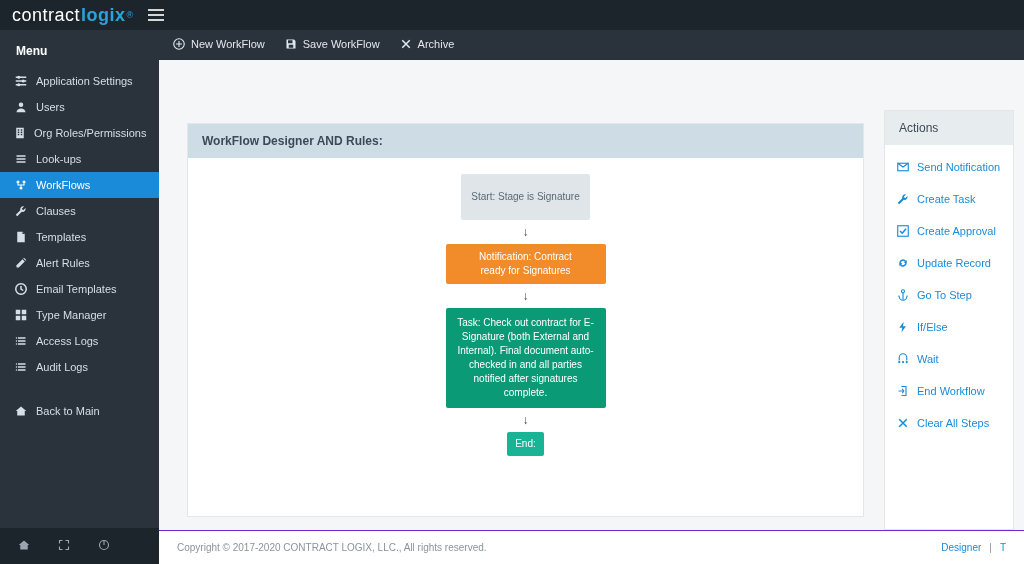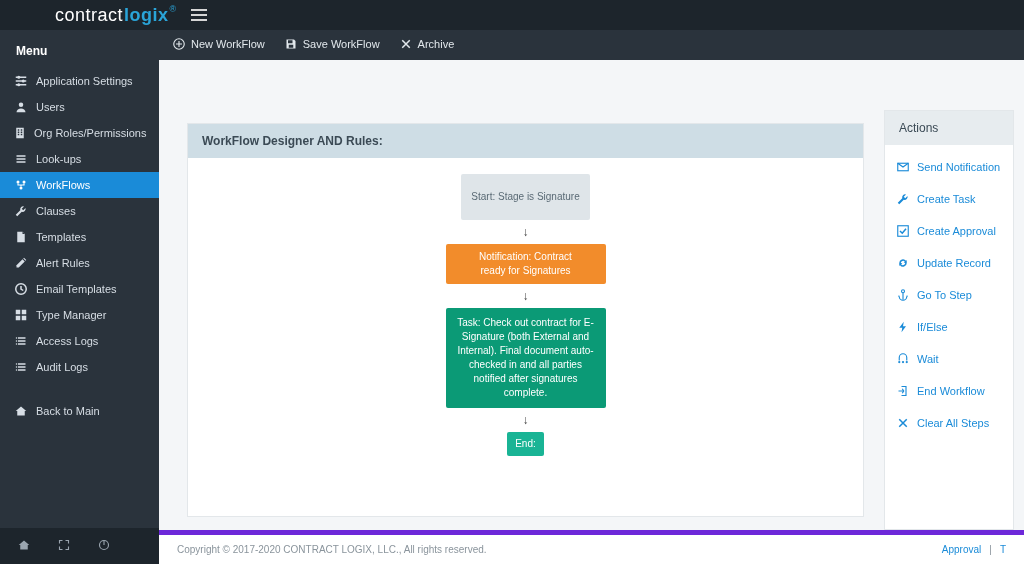--- a/index.html
+++ b/index.html
@@ -1,21 +1,21 @@
 <!DOCTYPE html>
 <html><head>
 <meta charset="utf-8">
 <style>
   * { box-sizing: border-box; margin: 0; padding: 0; }
   html, body { height: 100%; font-family: "Segoe UI", Arial, sans-serif; font-size: 12px; color: #333; }
   body { display: flex; flex-direction: column; background: #f4f6f8; overflow: hidden; }
 
   
   .topbar { height: 30px; background: #1d252c; display: flex; align-items: center; padding: 0 12px; color: #fff; }
-  .brand { font-size: 18px; font-weight: 300; color: #fff; letter-spacing: 0.5px; display: flex; align-items: center; margin-left: 43px; }
+  .brand { font-size: 18px; font-weight: 300; color: #fff; letter-spacing: 0.5px; display: flex; align-items: flex-end; }
   .brand .light { color: #ffffff; font-weight: 400; }
   .brand .blue { color: #2aa4d8; font-weight: 600; margin-left: 1px; }
   .brand .reg { font-size: 9px; color: #2aa4d8; margin-left: 1px; position: relative; top: -6px; }
   .hamburger { margin-left: 14px; cursor: pointer; display: flex; flex-direction: column; gap: 3px; }
   .hamburger span { display: block; width: 16px; height: 2px; background: #d6d6d6; }
 
   
   .shell { flex: 1; display: flex; min-height: 0; }
 
   
@@ -49,21 +49,21 @@
   .arrow { color: #444; font-size: 12px; line-height: 1; }
 
   
   .actions-panel { width: 130px; background: #fff; border: 1px solid #e3e7ea; align-self: stretch; }
   .actions-panel .panel-header2 { background: #e7ecef; padding: 10px 14px; font-weight: 400; color: #3b4a55; font-size: 12px; }
   .actions-panel ul { list-style: none; padding: 6px 0; }
   .actions-panel li { display: flex; align-items: center; gap: 8px; padding: 10px 12px; cursor: pointer; font-size: 11px; color: #1a8bd8; white-space: nowrap; }
   .actions-panel li .ai { width: 12px; display: inline-flex; justify-content: center; color: #1a8bd8; }
 
   
-  .footer { height: 34px; background: #fff; border-top: 5px solid #6d28d9; display: flex; align-items: center; justify-content: space-between; padding: 0 18px; font-size: 10px; color: #8a949c; }
+  .footer { height: 34px; background: #fff; border-top: 1px solid #6d28d9; display: flex; align-items: center; justify-content: space-between; padding: 0 18px; font-size: 10px; color: #8a949c; }
   .footer a { color: #1a8bd8; text-decoration: none; cursor: pointer; }
   .footer .right-links { display: flex; gap: 8px; align-items: center; }
 
   
   svg.icon { width: 12px; height: 12px; fill: currentColor; }
 </style>
 </head>
 <body>
 
 <svg width="0" height="0" style="position:absolute">
@@ -439,19 +439,19 @@
               </span>
               <span>Clear All Steps</span>
             </li>
           </ul>
       </aside>
     </div>
 
     <div class="footer">
       <span>Copyright © 2017-2020 CONTRACT LOGIX, LLC., All rights reserved.</span>
       <span class="right-links">
-        <a>Approval</a>
+        <a>Designer</a>
         <span>|</span>
         <a>T</a>
       </span>
     </div>
   </div>
 </div>
 
 </body></html>

